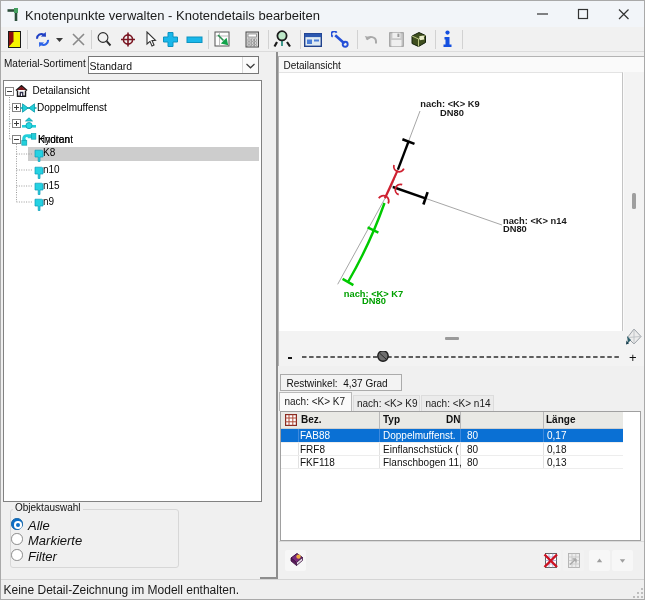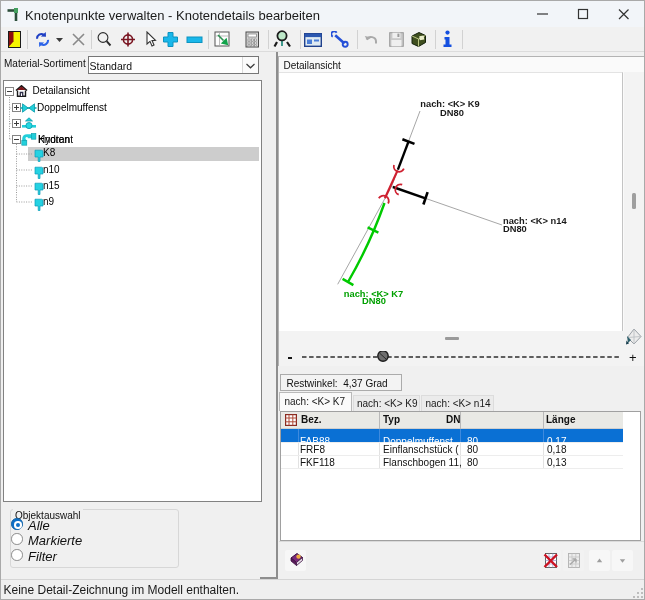--- a/index.html
+++ b/index.html
@@ -19,21 +19,21 @@
 #combo-txt{left:88.5px;top:58.5px;font-size:10.5px;color:#111;}
 #combo-btn{left:241px;top:56px;width:16px;height:16px;background:#fbfbfb;border-left:1px solid #d9d9d9;}
 #tree{left:2px;top:79px;width:259px;height:422px;background:#fff;border:1px solid #828282;}
 .trow{position:absolute;font-size:10px;color:#000;white-space:nowrap;}
 #ksel{left:27px;top:146px;width:231px;height:14px;background:#cdcdcd;}
 .ebox{position:absolute;width:9px;height:9px;background:#fff;border:1px solid #848484;}
 .ebox:before{content:"";position:absolute;left:1px;top:3px;width:5px;height:1px;background:#3c3c3c;}
 .ebox.plus:after{content:"";position:absolute;left:3px;top:1px;width:1px;height:5px;background:#3c3c3c;}
 
 #grp{left:9px;top:508px;width:169px;height:59px;border:1px solid #d7d7d7;border-radius:3px;}
-#grp-lbl{left:12px;top:501px;font-size:10px;color:#111;background:#f0f0f0;padding:8px 2px;}
+#grp-lbl{left:12px;top:501px;font-size:10px;color:#111;background:#f0f0f0;padding:0 2px;}
 .radio{position:absolute;width:11.5px;height:11.5px;border-radius:50%;background:#fff;border:1px solid #8a8a8a;}
 .radio.sel{border:1px solid #0b5fa5;background:#0e70c8;}
 .radio.sel:before{content:"";position:absolute;left:2px;top:2px;width:7.5px;height:7.5px;border-radius:50%;background:#fff;}
 .radio.sel:after{content:"";position:absolute;left:3.5px;top:3.5px;width:4.5px;height:4.5px;border-radius:50%;background:#0e70c8;}
 .rlbl{position:absolute;font-size:13px;color:#111;font-style:italic;}
 
 #vsplit{left:275px;top:51px;width:2px;height:526px;background:#8e8e8e;}
 #vsplit2{left:259px;top:576px;width:18px;height:1.5px;background:#8e8e8e;}
 
 #detail{left:277px;top:55px;width:367px;height:310px;border:1px solid #b3b3b3;background:#fafafa;}
@@ -55,21 +55,21 @@
 #tab2 span{position:absolute;left:3px;top:1.5px;}
 #tab3{left:420px;top:394px;width:73px;height:16px;background:#ebebeb;border:1px solid #dcdcdc;border-bottom:none;}
 #tab3 span{position:absolute;left:3.5px;top:1.5px;}
 #table{left:279px;top:410px;width:361px;height:130px;background:#fff;border:1px solid #a0a0a0;}
 #thead{left:280px;top:411px;width:342px;height:17px;background:#e9e9e5;border-bottom:1px solid #cfcfcf;}
 .hsep{position:absolute;top:411px;width:1px;height:17px;background:#b9b9b9;}
 .th{position:absolute;top:413px;font-size:10px;font-weight:bold;color:#111;}
 #selrow{left:280px;top:428px;width:342px;height:13px;background:#0a70d4;}
 .csep{position:absolute;width:1px;background:#e2e2e2;}
 .td{position:absolute;font-size:10px;color:#111;white-space:nowrap;}
-.td.w{color:#fff;margin-top:6px;}
+.td.w{color:#fff;}
 
 #btnbar-line{left:278px;top:540px;width:366px;height:1px;background:#dadada;}
 .bbtn{position:absolute;width:21px;height:21px;background:#f7f7f7;border-radius:2px;}
 
 #status{left:0;top:578px;width:645px;height:22px;background:#efefef;border-top:1px solid #d5d5d5;}
 #status-txt{left:2.5px;top:582px;font-size:12px;color:#1a1a1a;}
 </style></head>
 <body>
 <div id="win">
   <div class="abs" id="titlebar"></div>

